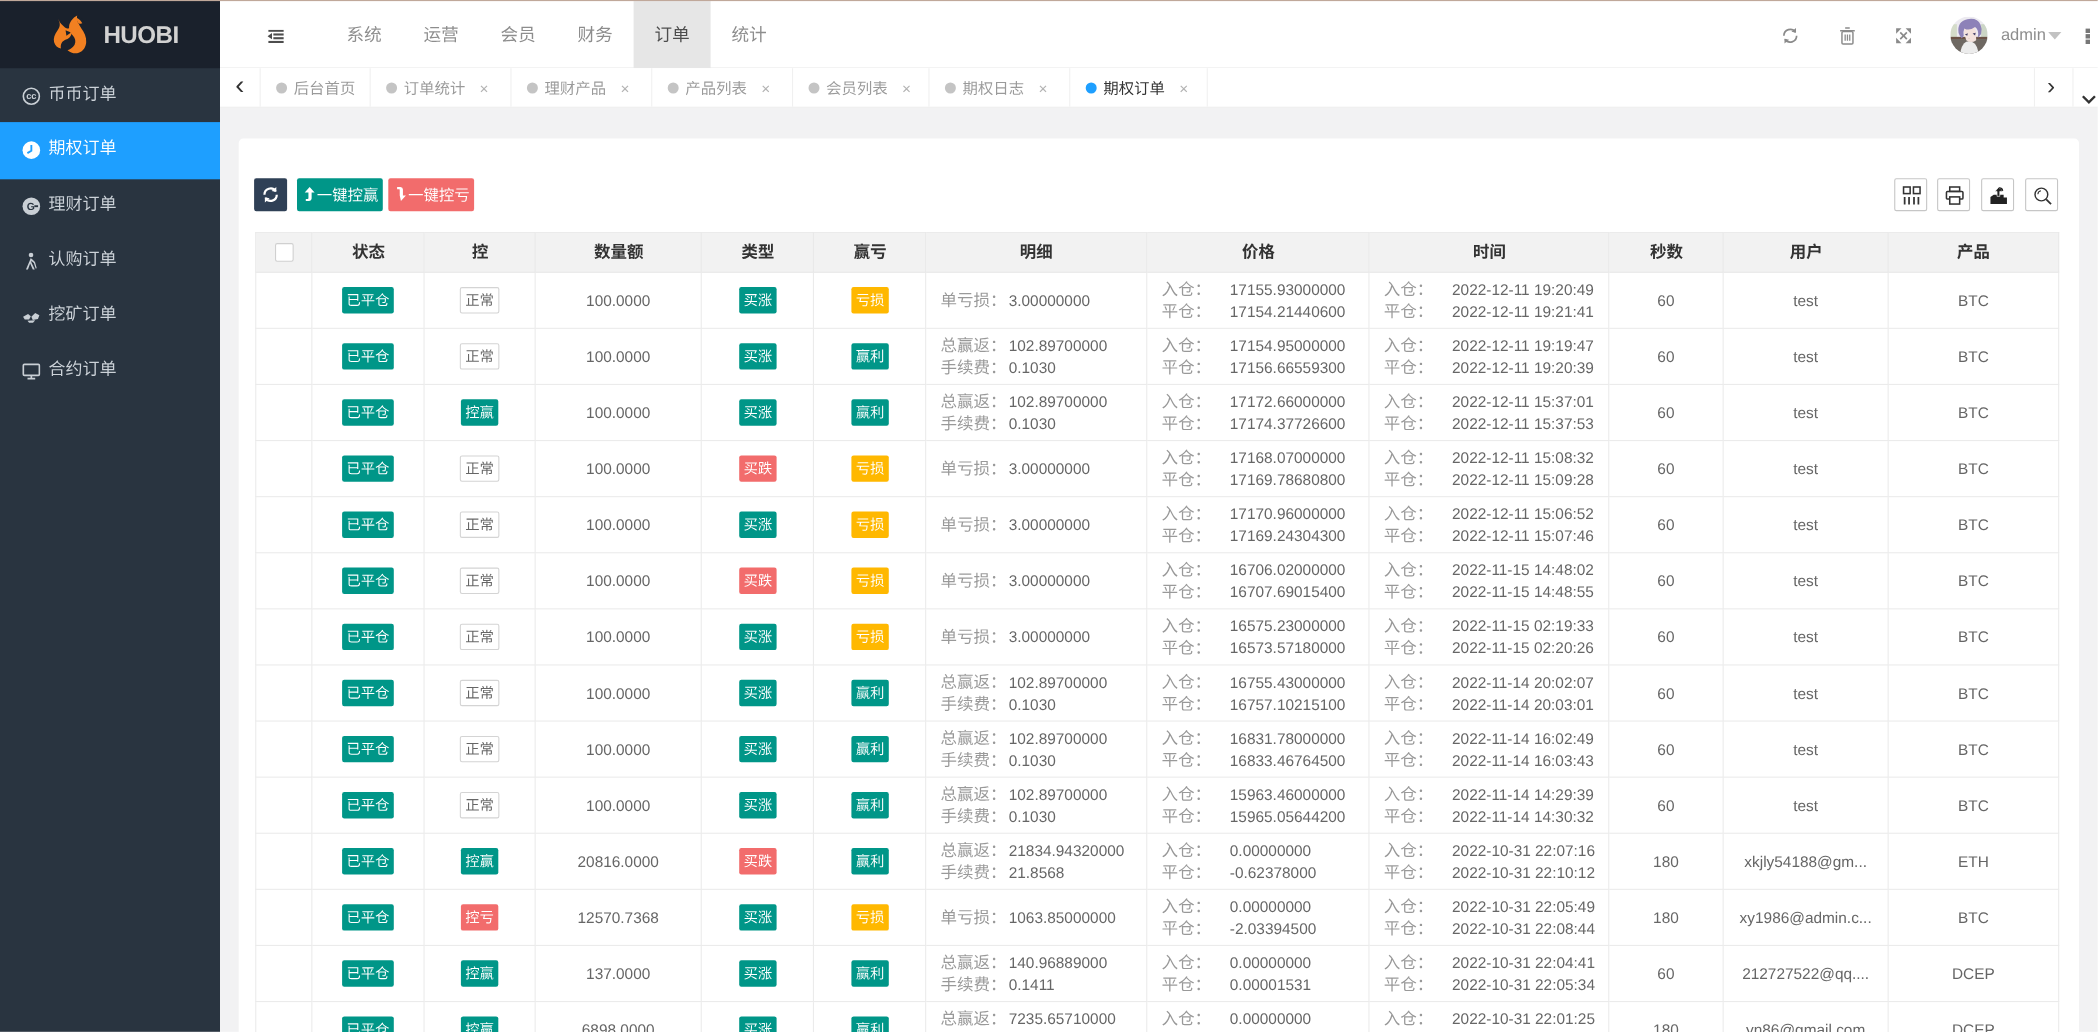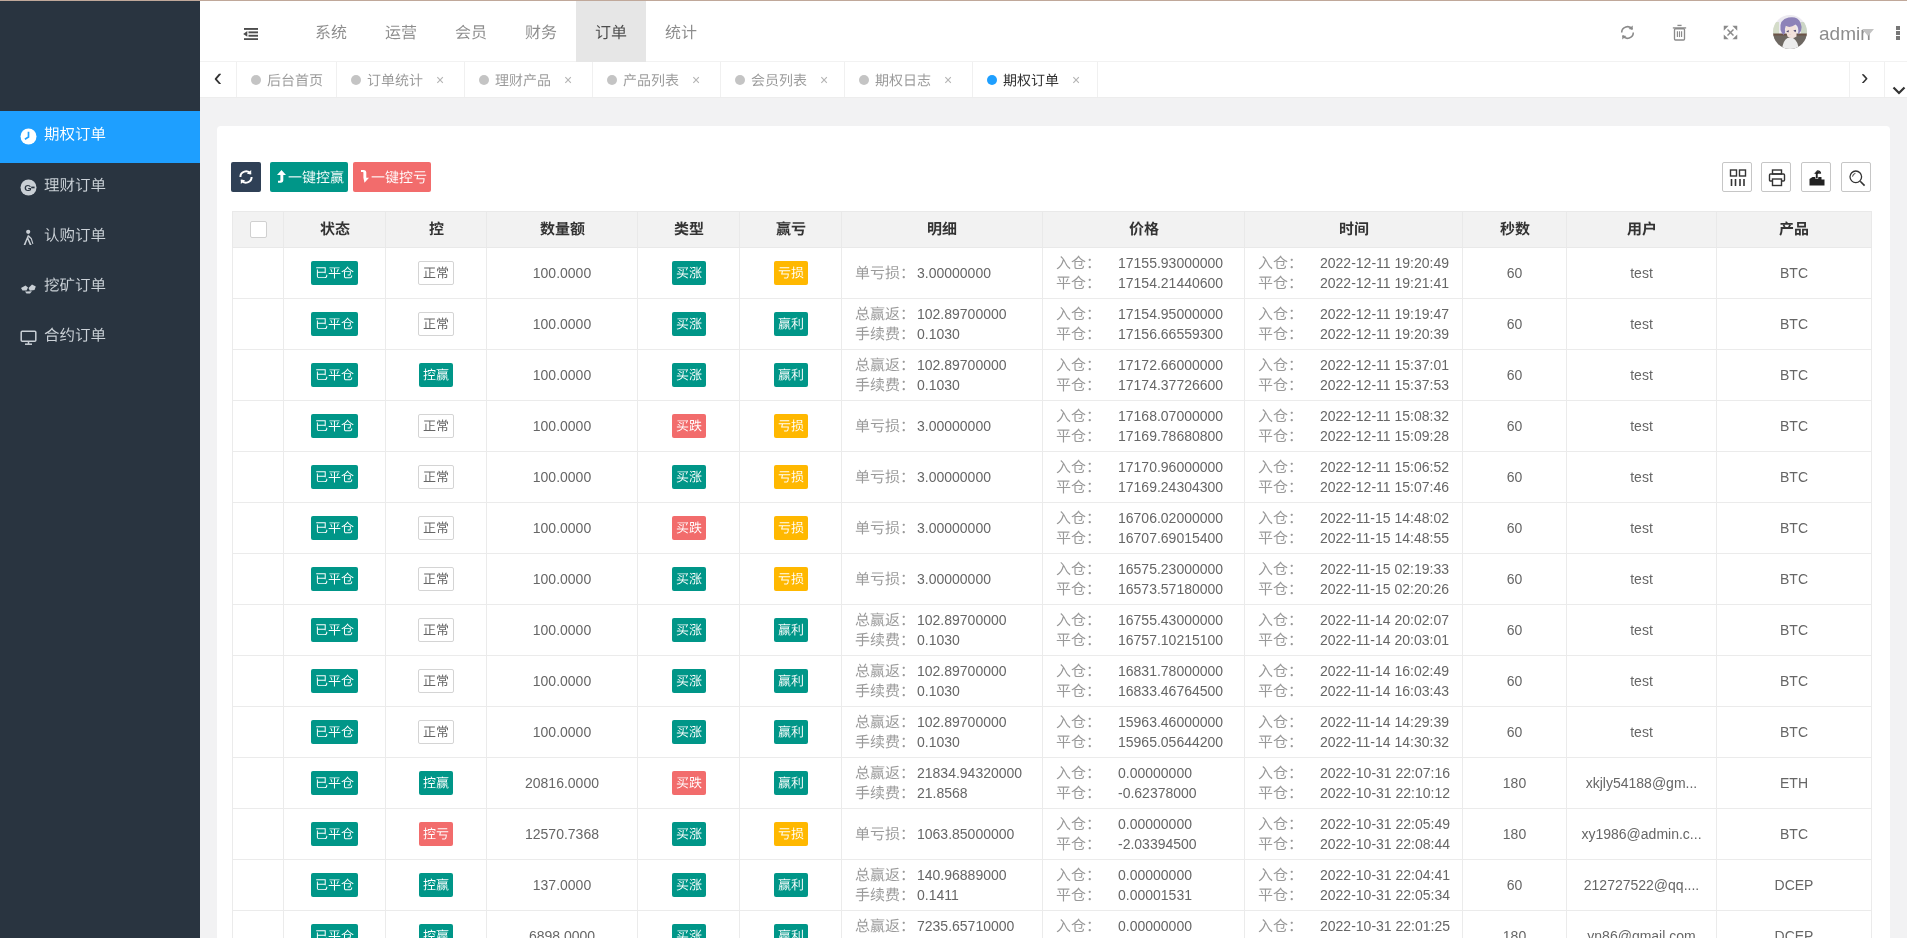--- a/index.html
+++ b/index.html
@@ -19,21 +19,21 @@
 .mitem .ic{position:absolute;left:20px;top:17px;width:17px;height:17px;}
 .mitem .tx{position:absolute;left:44px;top:15px;height:18px;}
 .mitem.sel{background:#1e9fff;color:#fff;height:52px;}
 
 #nav{position:absolute;left:200px;top:1px;width:1707px;height:61px;background:#fff;border-bottom:1px solid #f2f2f2;z-index:5;}
 #burger{position:absolute;left:43px;top:25px;}
 .nitem{position:absolute;top:0;width:70px;height:61px;text-align:center;line-height:61px;font-size:15px;color:#8d8d8d;}
 .nitem.act{background:#e6e6e6;color:#4d4d4d;}
 .nico{position:absolute;}
 #avatar{position:absolute;left:1573px;top:14px;width:34px;height:34px;border-radius:50%;overflow:hidden;}
-#adm{position:absolute;left:1619px;top:22px;font-size:19px;color:#8d8d8d;}
+#adm{position:absolute;left:1619px;top:22px;font-size:15px;color:#8d8d8d;}
 #caret{position:absolute;left:1662px;top:28px;width:0;height:0;border-left:6.5px solid transparent;border-right:6.5px solid transparent;border-top:7px solid #c2c2c2;}
 #dots{position:absolute;left:1696px;top:25px;}
 #dots div{width:3.5px;height:3.5px;background:#777;margin-bottom:1.6px;}
 
 #tabs{position:absolute;left:200px;top:62px;width:1707px;height:36px;background:#fff;border-bottom:1px solid #ededed;z-index:5;}
 #tabs .larr{position:absolute;left:0;top:0;width:37px;height:35px;border-right:1px solid #f0f0f0;text-align:center;line-height:31px;font-size:25px;color:#333;}
 .tab{position:absolute;top:0;height:35px;border-right:1px solid #f0f0f0;}
 .tab .dot{position:absolute;top:13px;width:10px;height:10px;border-radius:50%;background:#c4c4c4;}
 .tab .tt{position:absolute;top:0;height:35px;line-height:36px;font-size:14px;color:#9a9a9a;}
 .tab .x{position:absolute;top:0;height:35px;line-height:36px;font-size:14px;color:#b3b3b3;}
@@ -63,20 +63,32 @@
 .badge{display:inline-block;height:24px;line-height:24px;padding:0 4px;border-radius:2px;color:#fff;font-size:12px;}
 .bg-g{background:#009688;}
 .bg-r{background:#f26c6c;}
 .bg-o{background:#ffb800;}
 .bd{display:inline-block;height:24px;line-height:22px;padding:0 4px;border:1px solid #d4d4d4;border-radius:2px;color:#666;font-size:12px;background:#fff;}
 #hcb{display:inline-block;width:17px;height:17px;border:1px solid #d0d0d0;border-radius:2px;background:#fff;vertical-align:middle;}
 </style>
 </head>
 <body>
 <div id="sidebar">
+<div class="mitem" style="top:62px;">
+      <span class="ic"><svg width="17" height="17" viewBox="0 0 17 17" style="">
+          <circle cx="8.5" cy="8.5" r="7.3" fill="none" stroke="#c9cfd5" stroke-width="1.5"></circle>
+          <text x="8.5" y="11.4" font-size="8.5" font-weight="bold" fill="#c9cfd5" text-anchor="middle" font-family="Liberation Sans">cc</text>
+        </svg></span>
+      <span class="tx"><svg class="ct" width="62" height="15.5" viewBox="0 0 4000 1000" fill="#ccd2d8">
+          <use href="#g0" transform="translate(0,880) scale(1,-1)"></use>
+          <use href="#g0" transform="translate(1000,880) scale(1,-1)"></use>
+          <use href="#g1" transform="translate(2000,880) scale(1,-1)"></use>
+          <use href="#g2" transform="translate(3000,880) scale(1,-1)"></use>
+        </svg></span>
+    </div>
 <div class="mitem sel" style="top:111px;">
       <span class="ic"><svg width="17" height="17" viewBox="0 0 17 17" style="">
           <circle cx="8.5" cy="8.5" r="8" fill="#fff"></circle>
           <path d="M8.5 3.8 L8.5 9 L4.9 11.2" fill="none" stroke="#1e9fff" stroke-width="1.7"></path>
         </svg></span>
       <span class="tx"><svg class="ct" width="62" height="15.5" viewBox="0 0 4000 1000" fill="#fff">
           <use href="#g3" transform="translate(0,880) scale(1,-1)"></use>
           <use href="#g4" transform="translate(1000,880) scale(1,-1)"></use>
           <use href="#g1" transform="translate(2000,880) scale(1,-1)"></use>
           <use href="#g2" transform="translate(3000,880) scale(1,-1)"></use>
@@ -126,20 +138,30 @@
           <rect x="1.2" y="2.2" width="14.6" height="10" rx="1" fill="none" stroke="#c9cfd5" stroke-width="1.5"></rect>
           <line x1="8.5" y1="12.5" x2="8.5" y2="15" stroke="#c9cfd5" stroke-width="1.5"></line>
           <line x1="5" y1="15.2" x2="12" y2="15.2" stroke="#c9cfd5" stroke-width="1.5"></line>
         </svg></span>
       <span class="tx"><svg class="ct" width="62" height="15.5" viewBox="0 0 4000 1000" fill="#ccd2d8">
           <use href="#g11" transform="translate(0,880) scale(1,-1)"></use>
           <use href="#g12" transform="translate(1000,880) scale(1,-1)"></use>
           <use href="#g1" transform="translate(2000,880) scale(1,-1)"></use>
           <use href="#g2" transform="translate(3000,880) scale(1,-1)"></use>
         </svg></span>
+    </div>
+<div id="logo">
+      <svg width="34" height="38" viewBox="0 0 34 38" style="">
+        <path d="M7.8 4.2 C10.2 8.6 9.6 11.4 7.4 14.4 C4.8 18 3.2 21.6 4.2 25.4 C5.0 28.4 7.4 30.6 10.4 31.2 C9.8 27.4 11.2 24.6 14.4 23.2 C17.2 22 19.2 20.6 20.0 17.8 C20.6 15.8 20.2 13.6 19.2 12 C17.6 13.4 15.2 13.2 13.6 11.6 C11.8 9.8 9.4 8.2 8.5 5.5 Z" fill="#f28021"></path>
+        <path d="M14.6 14.6 L19.6 16.6 L15.4 19.4 Z" fill="#1a212c"></path>
+        <path d="M25.2 1.2 C21 3.4 18.2 7.2 17.8 11.2 C17.4 15 19.4 17.2 21.4 19.6 C23.4 22 24.2 24.8 22.8 27.6 C21.8 29.6 19.6 31.4 16.4 32.6 C19.2 35.2 23.2 36.2 26.6 35 C30.6 33.6 33.2 29.8 33.4 25.2 C33.6 20.4 31.6 16.2 29 12.8 C26.8 9.8 25.2 6.2 25.2 1.2 Z" fill="#f28021"></path>
+        <path d="M25.2 1.2 C28.6 2.8 31.2 5.2 32.6 8.4 C30.4 10 27.6 9.6 25.9 7.6 C24.9 5.8 24.8 3.6 25.2 1.2 Z" fill="#1a212c"></path>
+        <path d="M25.0 3.4 C27.2 4.6 28.8 6.2 29.8 8.2 C28.2 9.0 26.6 8.6 25.6 7.2 C24.9 6.0 24.8 4.8 25.0 3.4 Z" fill="#f28021"></path>
+      </svg>
+      <span class="t">HUOBI</span>
     </div>
 </div>
 <div id="nav">
 <span id="burger"><svg width="15" height="12" viewBox="0 0 15 12" style="">
         <rect x="1" y="0" width="14" height="1.9" fill="#4d4d4d"></rect>
         <rect x="5.5" y="3.4" width="9.5" height="1.9" fill="#4d4d4d"></rect>
         <rect x="5.5" y="6.8" width="9.5" height="1.9" fill="#4d4d4d"></rect>
         <rect x="1" y="10.2" width="14" height="1.9" fill="#4d4d4d"></rect>
         <path d="M0.2 5.9 L4.3 3.1 L4.3 8.7 Z" fill="#4d4d4d"></path>
       </svg></span>

